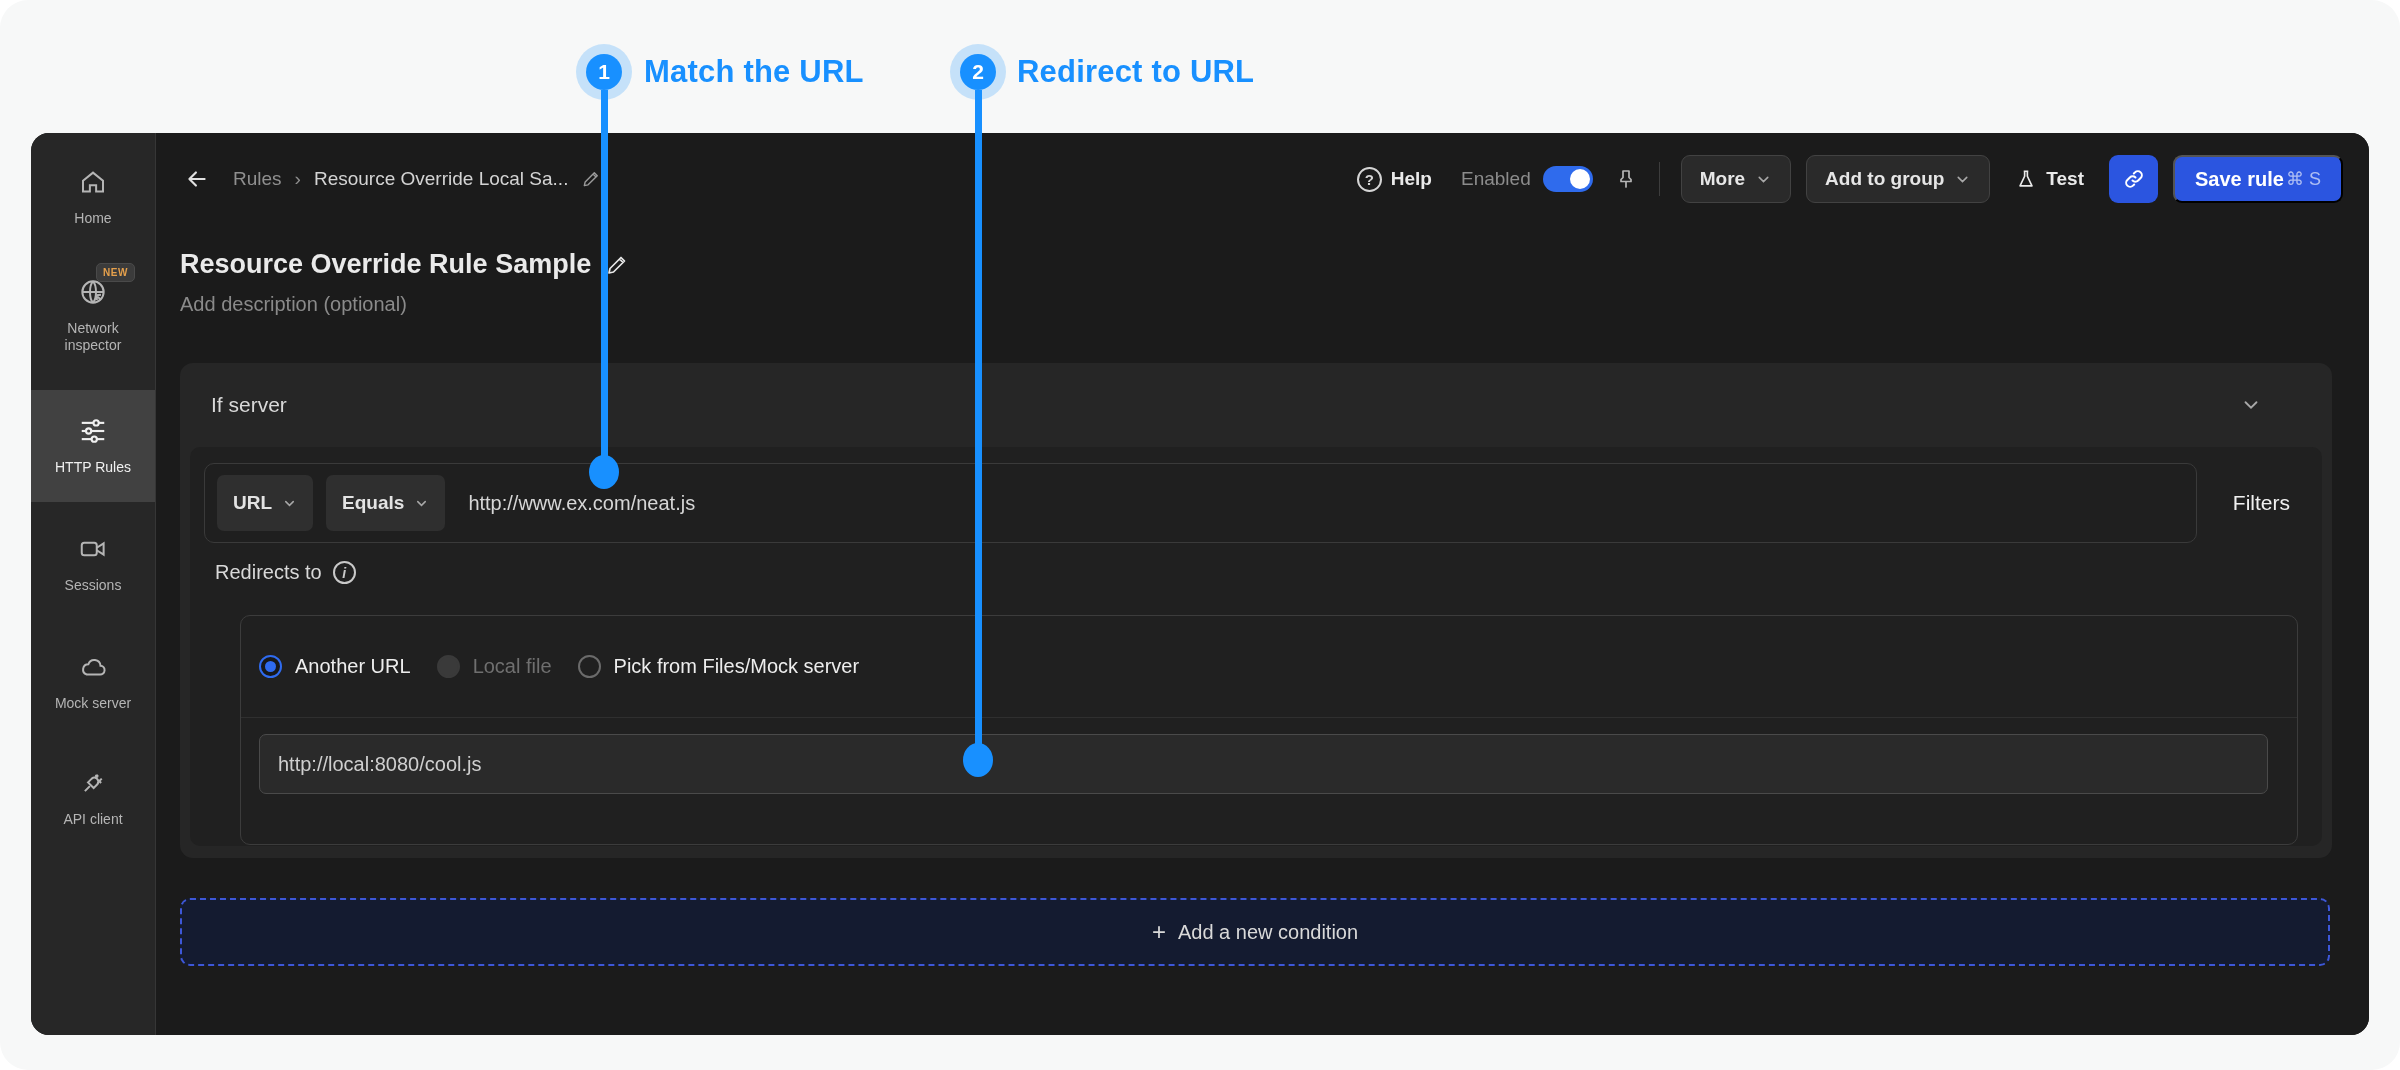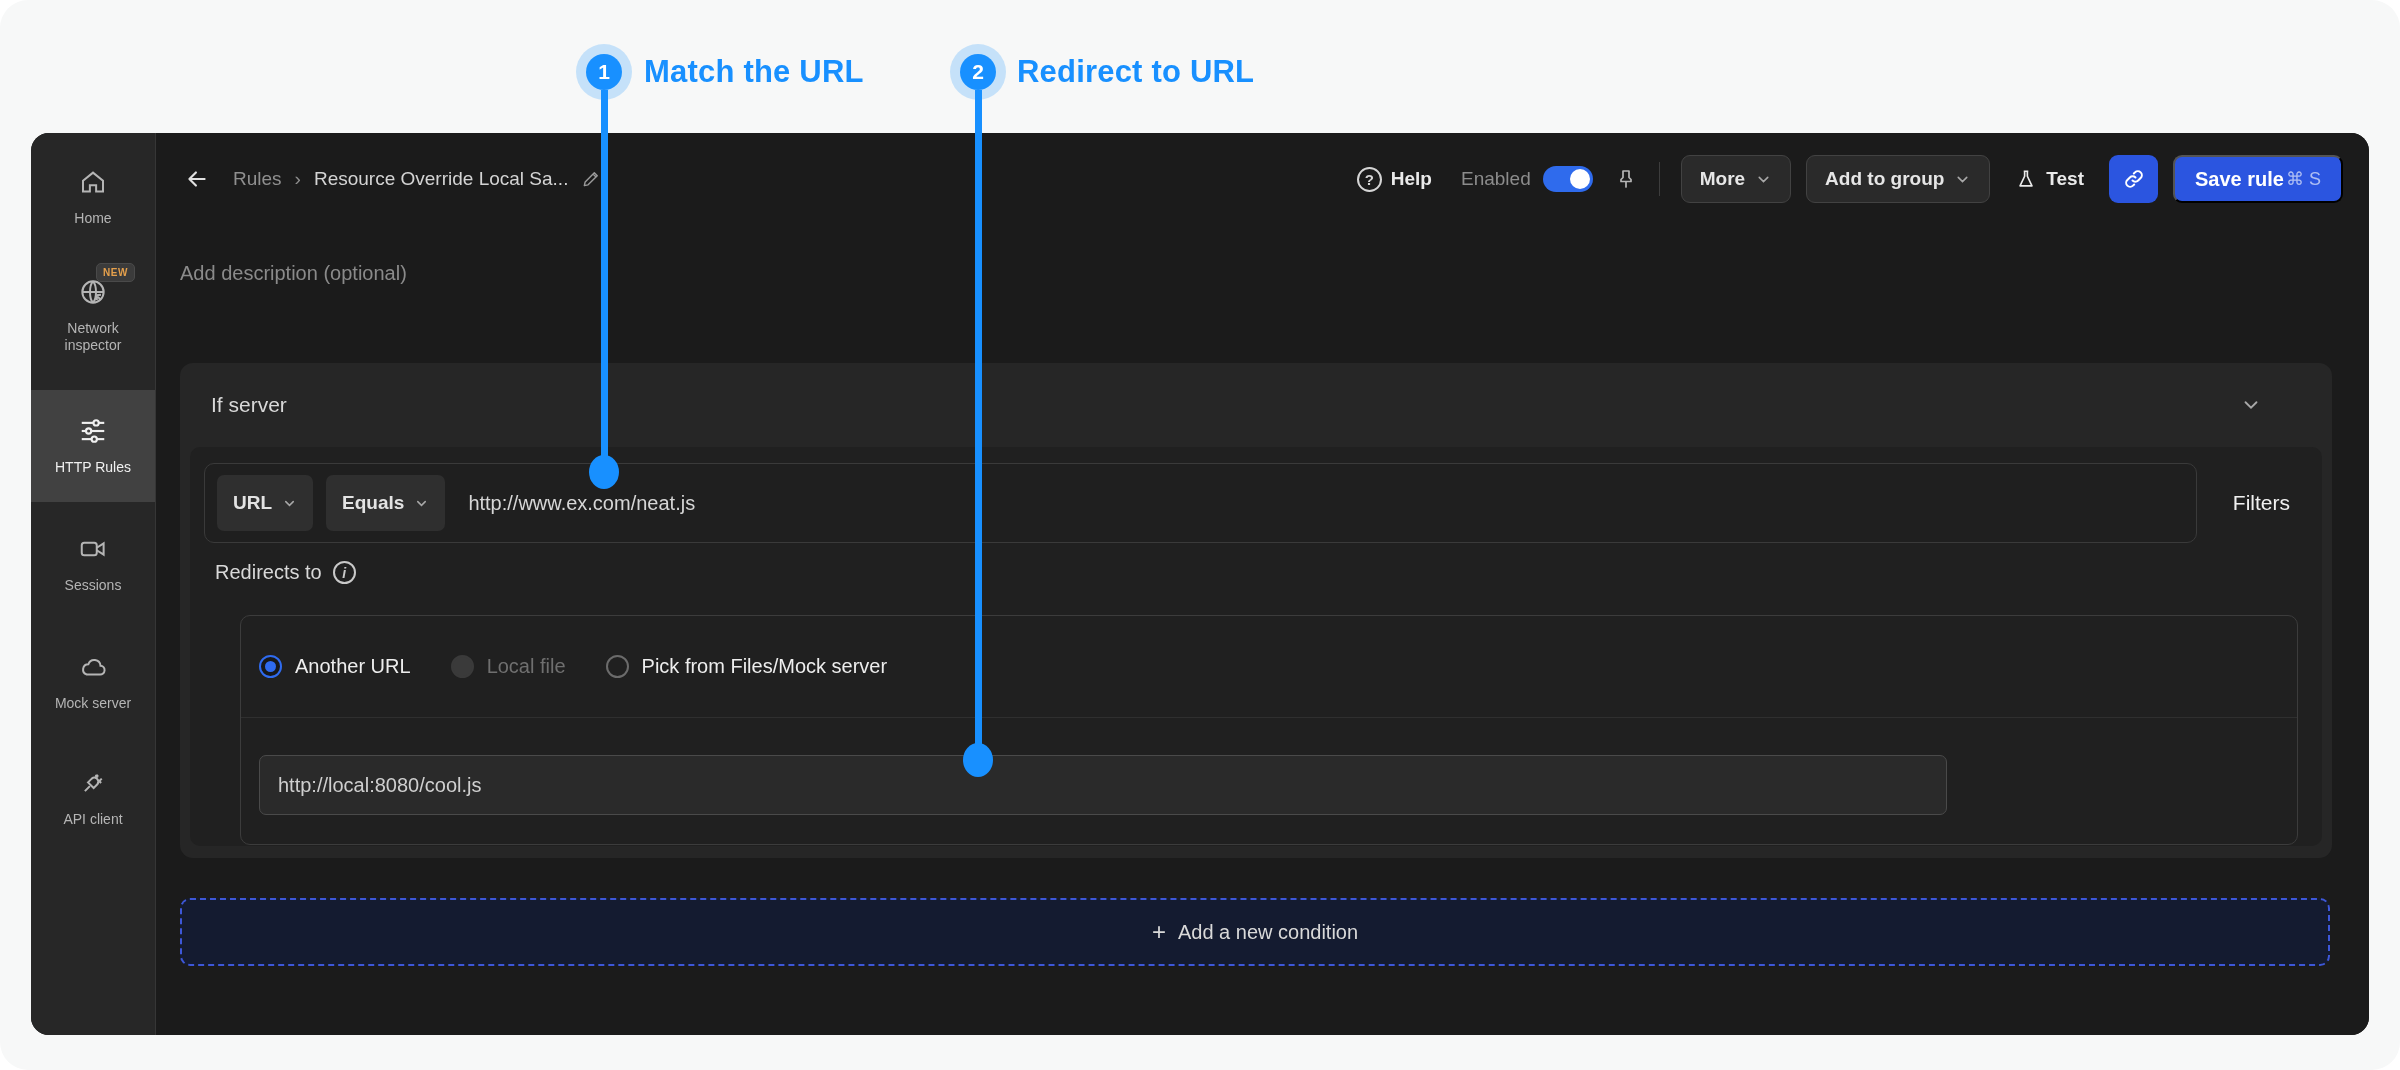--- a/index.html
+++ b/index.html
@@ -91,32 +91,32 @@
     font-size:20px; padding-left:10px; font-family:"Liberation Sans", sans-serif; }
   .filters-lbl { position:absolute; right:42px; top:100px; height:80px; display:flex; align-items:center;
     color:#f0f0f0; font-size:21px; cursor:pointer; }
   .redirects-row { position:absolute; left:35px; top:198px; display:flex; align-items:center; gap:11px;
     color:#d9d9d9; font-size:20px; }
   .i-circle { width:23px; height:23px; border:2px solid #c9c9c9; border-radius:50%; color:#c9c9c9; font-size:14px;
     font-style:italic; font-weight:bold; display:flex; align-items:center; justify-content:center; cursor:pointer; }
   .redirect-box { position:absolute; left:60px; top:252px; width:2058px; height:230px; border:1px solid #3c3c3c;
     border-radius:10px; }
   .radio-row { position:absolute; top:0; left:0; right:0; height:102px; border-bottom:1px solid rgba(255,255,255,0.07);
-    display:flex; align-items:center; padding-left:18px; gap:40px; }
+    display:flex; align-items:center; padding-left:18px; gap:26px; }
   .radio-opt { display:flex; align-items:center; gap:13px; font-size:20px; cursor:pointer; }
   .radio-circle { width:23px; height:23px; border-radius:50%; flex:none; }
   .radio--selected .radio-circle { border:2px solid #2f6bef; background:#17181a; position:relative; }
   .radio--selected .radio-circle::after { content:""; position:absolute; left:4px; top:4px; width:11px; height:11px;
     border-radius:50%; background:#2f6bef; }
   .radio--selected { color:#ededed; }
   .radio--disabled .radio-circle { background:#3a3a3a; border:2px solid #3a3a3a; }
   .radio--disabled { color:#6f6f6f; cursor:not-allowed; }
   .radio--default .radio-circle { border:2px solid #6b6b6b; background:transparent; }
   .radio--default { color:#ededed; }
-  .dest-wrap { position:absolute; left:18px; top:139px; width:1688px; height:60px; }
+  .dest-wrap { position:absolute; left:18px; top:118px; width:2009px; height:60px; }
   .dest-input { width:100%; height:100%; background:#2a2a2a; border:1px solid #4a4a4a; border-radius:7px;
     color:#cfcfcf; font-size:20px; padding:0 18px; outline:none; font-family:"Liberation Sans", sans-serif; }
 
   
   .add-btn { position:absolute; left:24px; top:765px; width:2150px; height:68px; background:#141b30;
     border:2px dashed #3d57d8; border-radius:10px; display:flex; align-items:center; justify-content:center;
     gap:12px; color:#d9d9d9; font-size:20px; cursor:pointer; font-family:"Liberation Sans", sans-serif; }
   .plus-glyph { font-size:24px; color:#d9d9d9; line-height:1; }
 
   svg { display:block; }
@@ -272,20 +272,28 @@
             </svg>
           </div>
           <button class="save-btn">
             <span>Save rule</span>
             <span class="save-shortcut">⌘ S</span>
           </button>
         </div>
       </header>
 
       <div class="titleblock">
+        <div class="rule-title-row">
+          <span class="rule-title">Resource Override Rule Sample</span>
+          <span style="display:flex; cursor:pointer;">
+            <svg width="24" height="24" viewBox="0 0 24 24" fill="none" stroke="#e8e8e8" stroke-width="1.7" stroke-linecap="round" stroke-linejoin="round">
+              <path d="M4 20 L8.5 19 L19.5 8 L16 4.5 L5 15.5 L4 20 Z M14.5 6 L18 9.5"></path>
+            </svg>
+          </span>
+        </div>
         <div class="rule-desc">Add description (optional)</div>
       </div>
 
       <section class="card">
         <div class="card-body"></div>
         <div class="card-head">
           <span class="card-title">If server</span>
           <svg class="chev" width="22" height="22" viewBox="0 0 24 24" fill="none" stroke-width="2" stroke-linecap="round">
               <path d="M6 9 L12 15 L18 9"></path>
             </svg>

